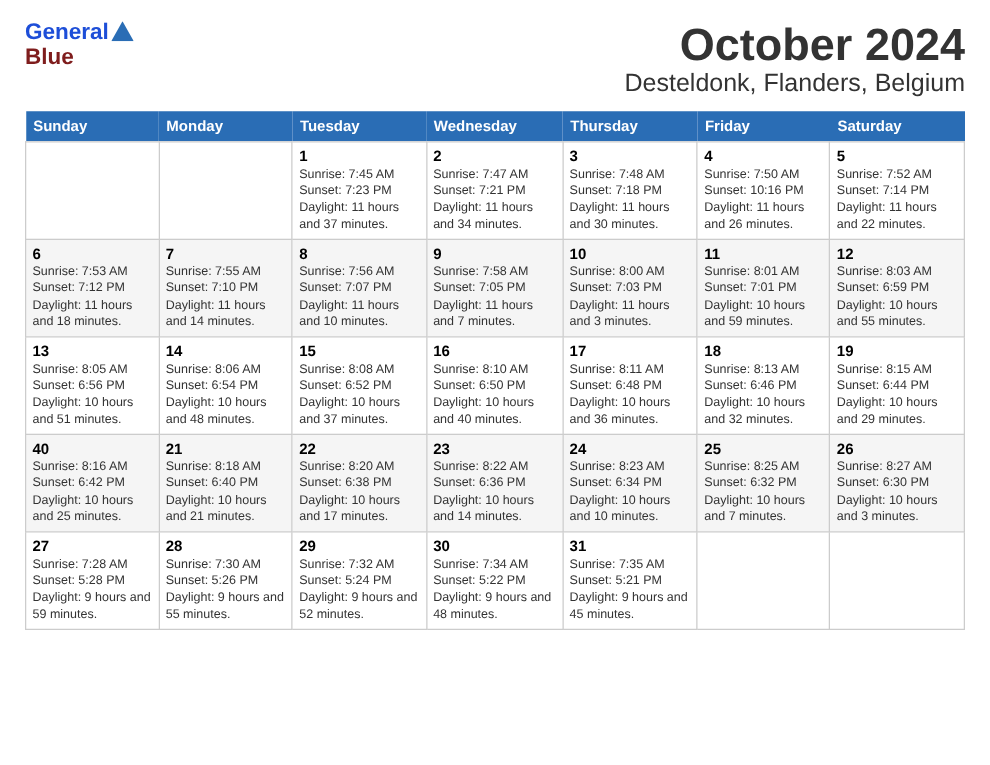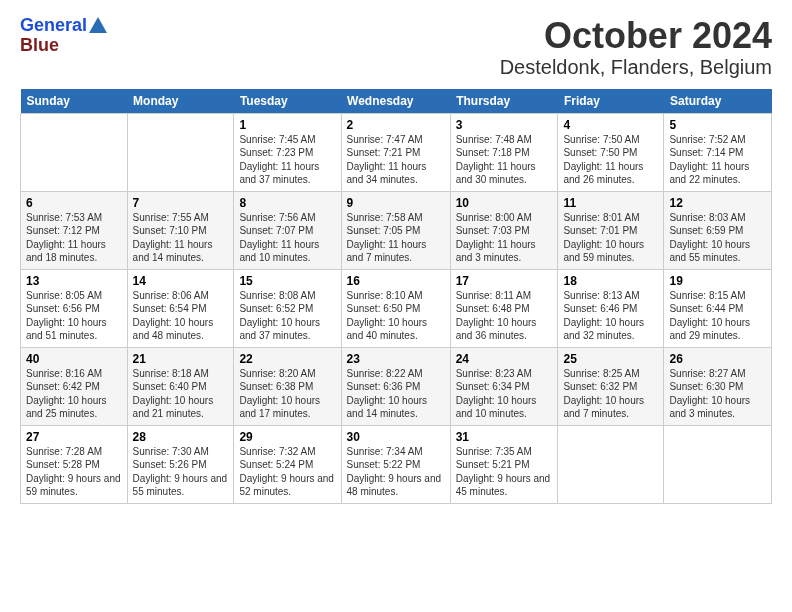--- a/index.html
+++ b/index.html
@@ -148,21 +148,21 @@
       </td>
           <td>
         <span class="cell-day">3</span>
         <span class="cell-info">Sunrise: 7:48 AM</span><br>
         <span class="cell-info">Sunset: 7:18 PM</span><br>
         <span class="cell-info">Daylight: 11 hours and 30 minutes.</span>
       </td>
           <td>
         <span class="cell-day">4</span>
         <span class="cell-info">Sunrise: 7:50 AM</span><br>
-        <span class="cell-info">Sunset: 7:50 PM</span><br>
+        <span class="cell-info">Sunset: 10:16 PM</span><br>
         <span class="cell-info">Daylight: 11 hours and 26 minutes.</span>
       </td>
           <td>
         <span class="cell-day">5</span>
         <span class="cell-info">Sunrise: 7:52 AM</span><br>
         <span class="cell-info">Sunset: 7:14 PM</span><br>
         <span class="cell-info">Daylight: 11 hours and 22 minutes.</span>
       </td>
         </tr>
         <tr class="row-even">

